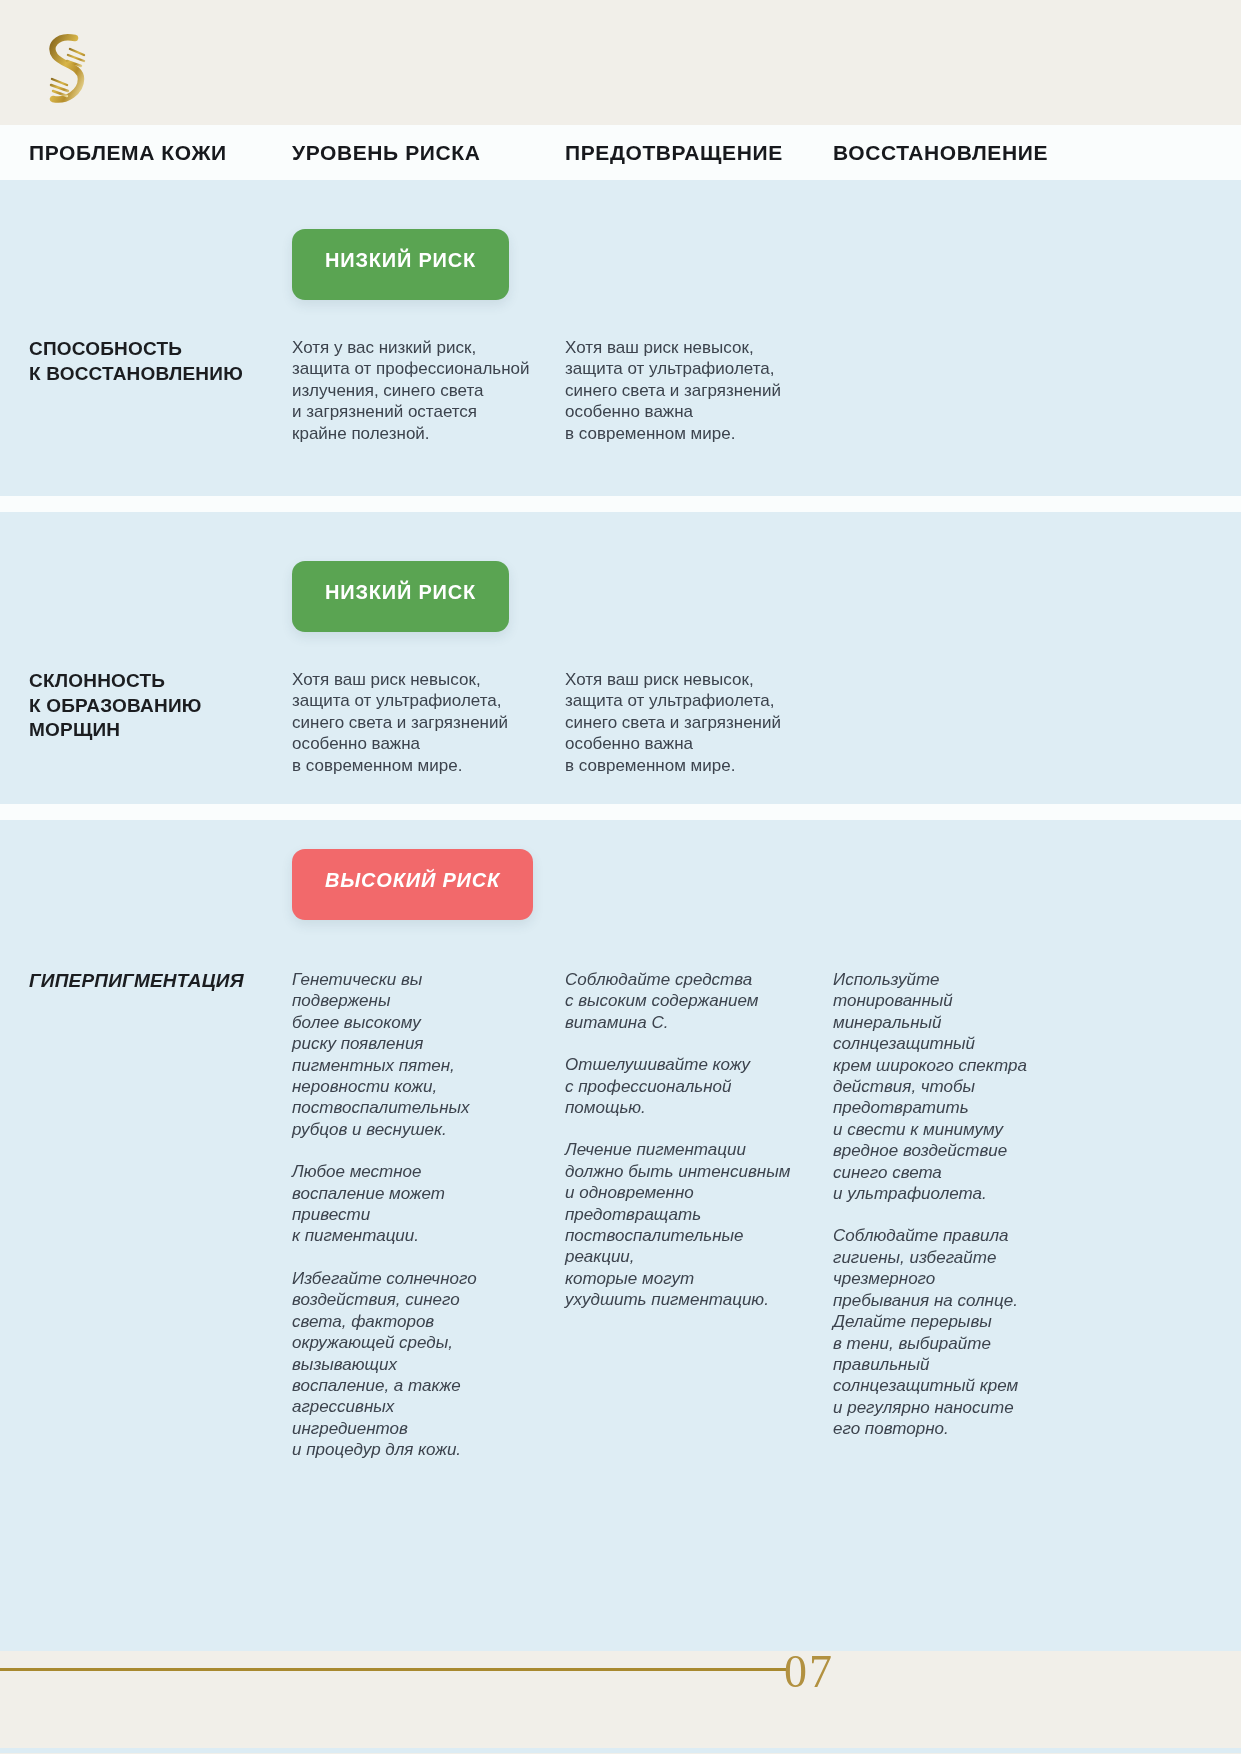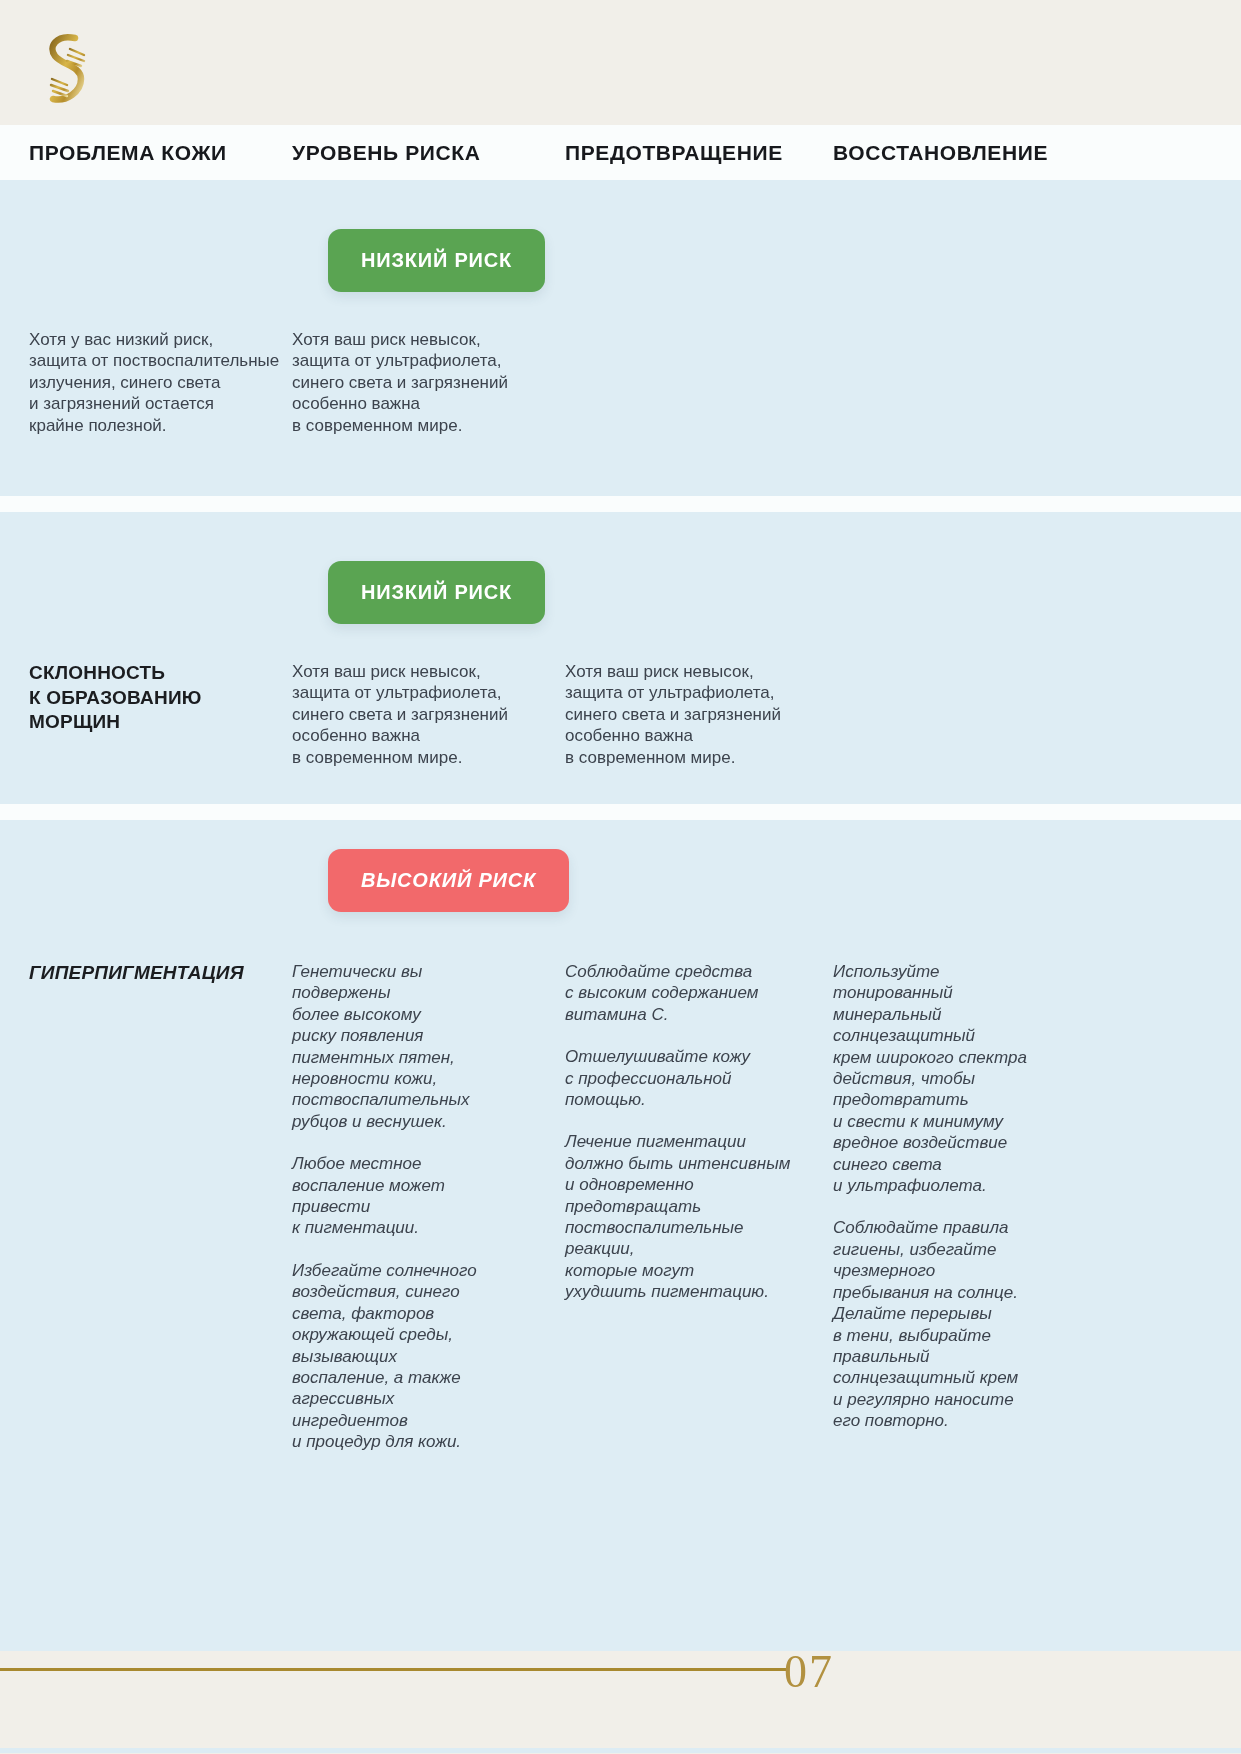--- a/index.html
+++ b/index.html
@@ -40,31 +40,30 @@
   .sections { background: #fafdfd; }
   .row-section {
     background: #deedf4;
     margin-bottom: 16px;
   }
   .row-section:last-child { margin-bottom: 0; font-style: italic; }
   .badge-row { align-items: start; }
   .badge {
     grid-column: 2;
     justify-self: start;
-    height: 63px;
+    height: 71px;
     line-height: 63px;
     padding: 0 33px;
     border-radius: 13px;
     color: #ffffff;
     font-size: 20px;
     font-weight: bold;
     letter-spacing: 0.8px;
     white-space: nowrap;
     box-shadow: 0 5px 12px rgba(40,70,90,0.10);
-    margin-left: 36px;
   }
   .sec-low .badge-row   { padding-top: 49px; padding-bottom: 37px; }
   .sec-high .badge-row  { padding-top: 29px; padding-bottom: 49px; }
   .cell p {
     white-space: pre-line;
     font-size: 17px;
     line-height: 1.26;
     color: #3c434d;
     margin-bottom: 21px;
   }
@@ -131,23 +130,27 @@
     <div class="hcol">ВОССТАНОВЛЕНИЕ</div>
   </div>
 
   <div class="sections">
 
     <section class="row-section sec-low sec-1">
       <div class="section-grid badge-row">
         <div class="badge" style="background-color: rgb(90, 164, 82);">НИЗКИЙ РИСК</div>
       </div>
       <div class="section-grid text-row">
+        <div class="cell problem">
+          <p>СПОСОБНОСТЬ
+К ВОССТАНОВЛЕНИЮ</p>
+        </div>
         <div class="cell">
           <p>Хотя у вас низкий риск,
-защита от поствоспалительные
+защита от профессиональной
 излучения, синего света
 и загрязнений остается
 крайне полезной.</p>
         </div>
         <div class="cell">
           <p>Хотя ваш риск невысок,
 защита от ультрафиолета,
 синего света и загрязнений
 особенно важна
 в современном мире.</p>

